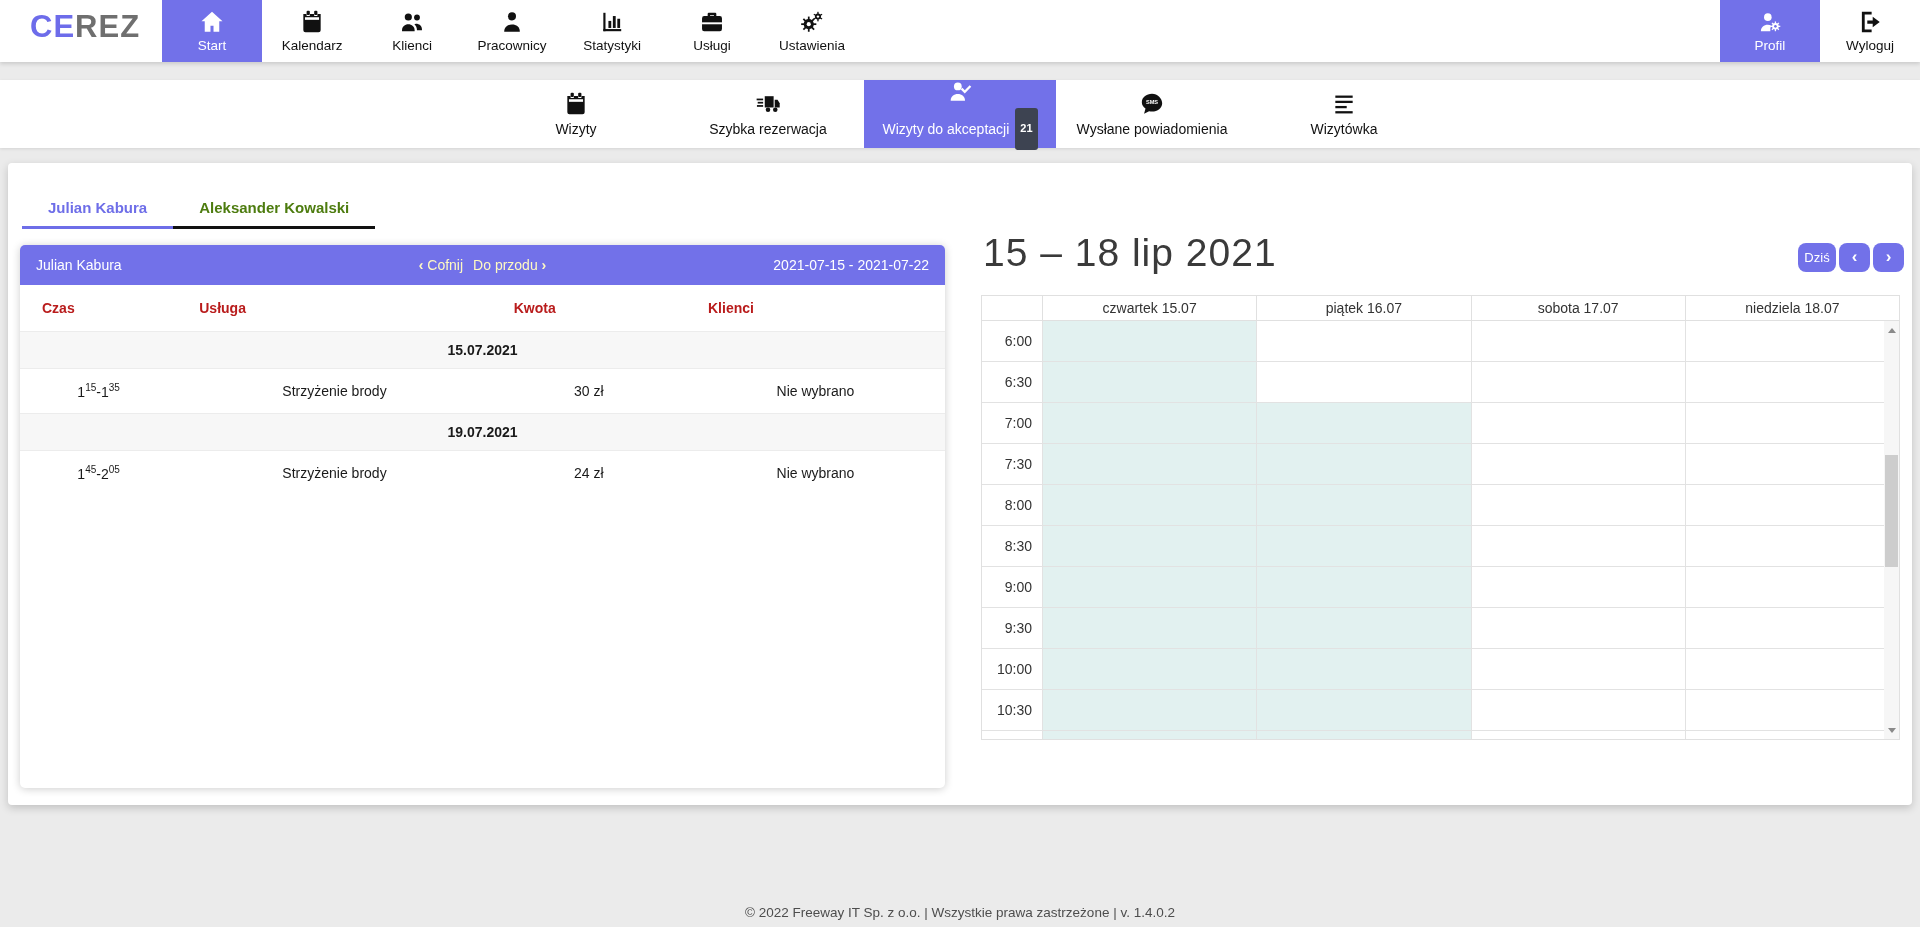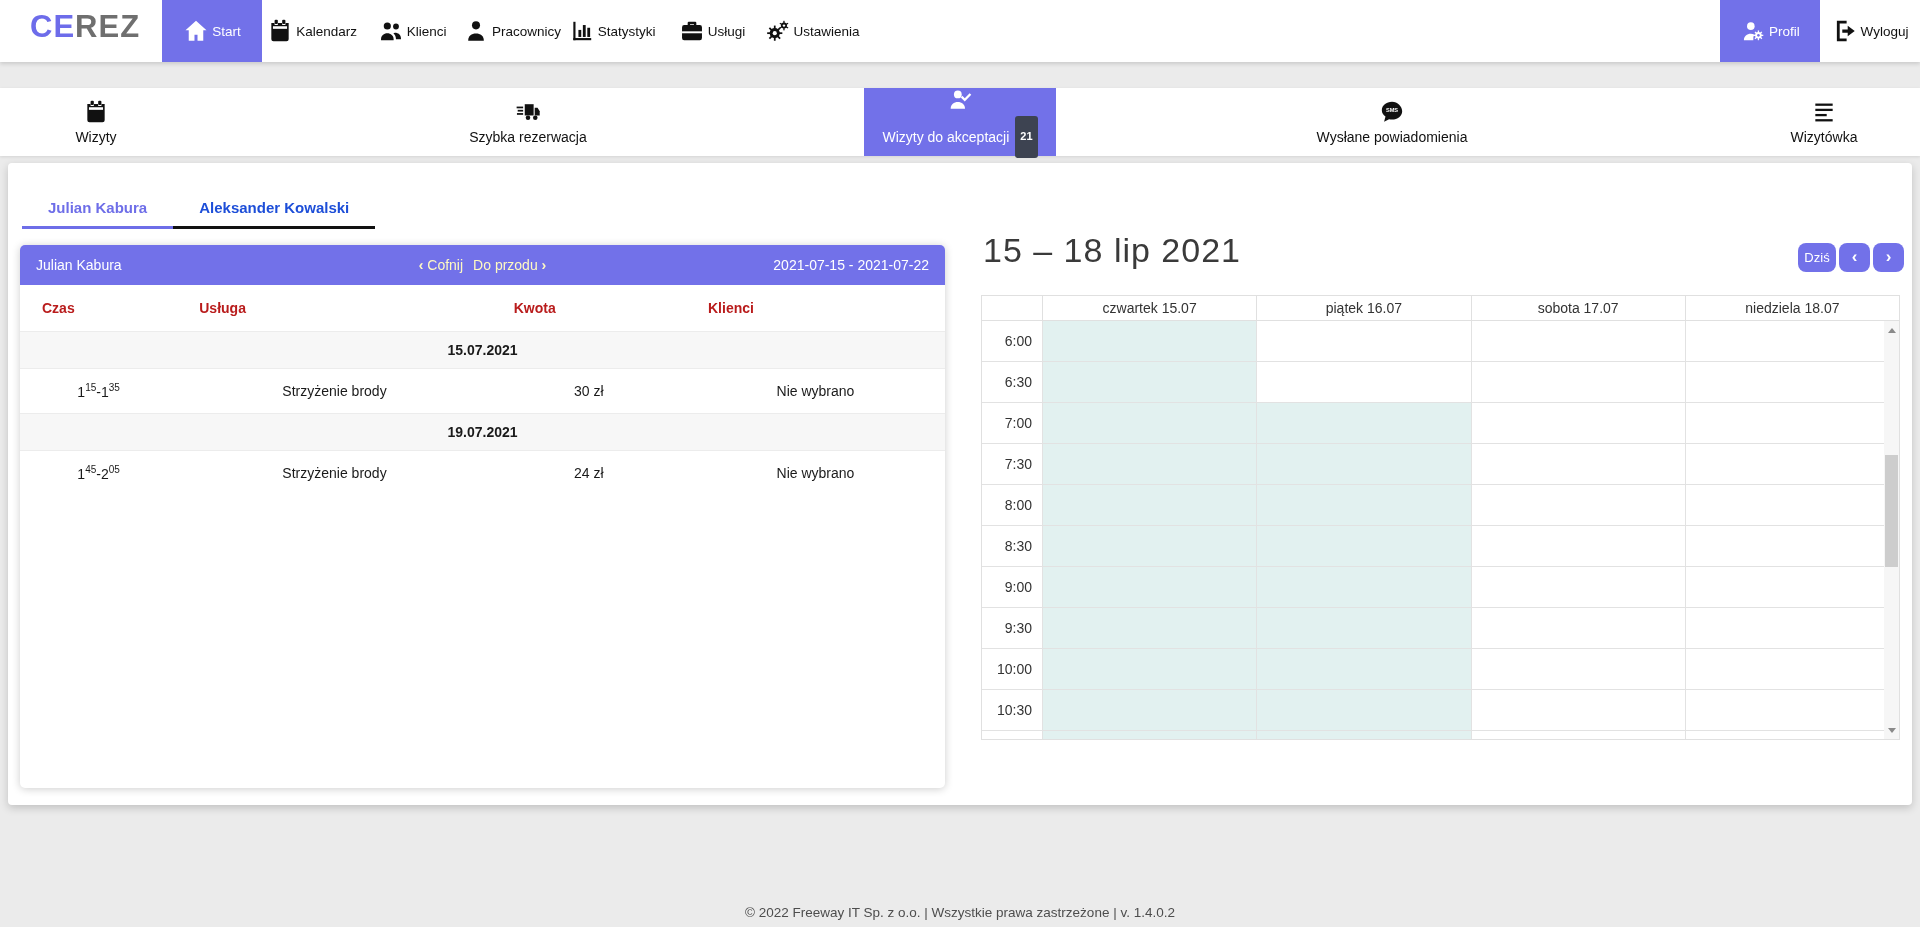--- a/index.html
+++ b/index.html
@@ -6,55 +6,55 @@
   html,body { width:1920px; height:927px; }
   body {
     font-family: "Liberation Sans", sans-serif;
     background:#ebebeb; color:#1a1a1a; overflow:hidden; position:relative;
   }
   
   .topnav{height:62px;background:#fff;display:flex;align-items:stretch;box-shadow:0 2px 4px rgba(0,0,0,.14);position:relative;z-index:5}
   .logo{display:flex;align-items:center;padding:0 22px 8px 30px;font-size:31px;font-weight:bold;letter-spacing:1px;user-select:none}
   .logo .ce{color:#6d6cea}
   .logo .rez{color:#6f6f6f}
-  .nav-item{width:100px;display:flex;flex-direction:row;align-items:center;justify-content:center;gap:3px;cursor:pointer;color:#111}
+  .nav-item{width:100px;display:flex;flex-direction:column;align-items:center;justify-content:center;gap:3px;cursor:pointer;color:#111}
   .nav-item .nicon{width:26px;height:26px;display:block}
   .nav-item .nicon svg{width:100%;height:100%;display:block}
   .nav-item .nlabel{font-size:13.5px;white-space:nowrap}
   .nav-item.active{background:#7271e9;color:#fff}
   .topnav-spacer{flex:1}
   
-  .subnav{margin-top:26px;height:68px;background:#fff;display:flex;justify-content:space-between;box-shadow:0 1px 3px rgba(0,0,0,.10);position:relative;z-index:4}
+  .subnav{margin-top:18px;height:68px;background:#fff;display:flex;justify-content:center;box-shadow:0 1px 3px rgba(0,0,0,.10);position:relative;z-index:4}
   .sub-item{width:192px;display:flex;flex-direction:column;align-items:center;justify-content:center;gap:4px;cursor:pointer;color:#111}
   .sub-item .nicon{width:26px;height:26px}
   .sub-item .nicon svg{width:100%;height:100%;display:block}
   .sub-item .slabel{font-size:14px;display:flex;align-items:center;gap:6px;white-space:nowrap}
   .sub-item.active{background:#7271e9;color:#fff}
   .badge{background:#3d4351;color:#fff;font-size:11px;font-weight:bold;padding:14px 5px;border-radius:3px;line-height:1.2}
   
   .panel{position:absolute;left:8px;right:8px;top:163px;height:642px;background:#fff;border-radius:4px;box-shadow:0 3px 8px rgba(0,0,0,.18)}
   .tabs{position:absolute;left:14px;top:27px;display:flex}
-  .tab{padding:9px 26px 10px;font-weight:bold;font-size:15px;cursor:pointer;border-bottom:3px solid #111;color:#1d4ed8;white-space:nowrap}
+  .tab{padding:9px 26px 10px;font-weight:bold;font-size:15px;cursor:pointer;border-bottom:3px solid #111;color:#4d7c0f;white-space:nowrap}
   .tab.active{color:#6e6ee8;border-bottom-color:#6e6ee8}
   
   .card{position:absolute;left:12px;top:82px;width:925px;height:543px;background:#fff;border-radius:5px;box-shadow:0 1px 8px rgba(0,0,0,.20);overflow:hidden}
   .card-head{height:40px;background:#7271e9;color:#fff;display:flex;align-items:center;font-size:14px;padding:0 16px}
   .ch-name{width:250px}
   .ch-center{flex:1;text-align:center;display:flex;justify-content:center;gap:10px}
   .ch-link{cursor:pointer;color:#fef9c3}
   .ch-link .chev{font-weight:bold}
   .ch-date{width:250px;text-align:right}
   table.appt{width:100%;border-collapse:collapse;font-size:14px}
   table.appt th{font-weight:bold;padding:15px 22px;text-align:left;color:#b91c1c}
   table.appt td{padding:13px 6px;text-align:center;color:#1a1a1a}
   tr.date-row td{background:#f7f7f7;font-weight:bold;padding:10px 6px;border-top:1px solid #ececec;border-bottom:1px solid #ececec}
   td.time .sup{font-size:10px;vertical-align:6px}
   
   .cal{position:absolute;left:965px;top:0;width:939px;height:625px}
-  .cal-title{position:absolute;left:10px;top:68px;font-size:34px;font-weight:300;color:#3a3a3a;letter-spacing:1px;white-space:nowrap}
+  .cal-title{position:absolute;left:10px;top:68px;font-size:39px;font-weight:300;color:#3a3a3a;letter-spacing:1px;white-space:nowrap}
   .cal-btns{position:absolute;right:8px;top:80px;display:flex;gap:3px}
   .cbtn{background:#7271e9;color:#fff;border:none;height:29px;border-radius:8px;font-size:13px;display:flex;align-items:center;justify-content:center;cursor:pointer;font-family:inherit}
   .cbtn.today{width:38px}
   .cbtn.nav{width:31px;font-size:17px;font-weight:bold;padding-bottom:2px}
   .grid{position:absolute;left:8px;top:132px;width:919px;border-left:1px solid #e0e0e0;border-right:1px solid #e0e0e0}
   .grid-head{display:flex;height:26px;border-top:1px solid #e0e0e0;border-bottom:1px solid #e0e0e0;background:#fff}
   .gh-gutter{width:60px}
   .gh-day{flex:1;display:flex;align-items:center;justify-content:center;font-size:14px;color:#333;border-left:1px solid #e0e0e0;white-space:nowrap}
   .grid-body{position:relative;height:419px;overflow:hidden;border-bottom:1px solid #e0e0e0;background:#fff}
   .grow{display:flex;height:41px;border-bottom:1px solid #e2e2e2}

